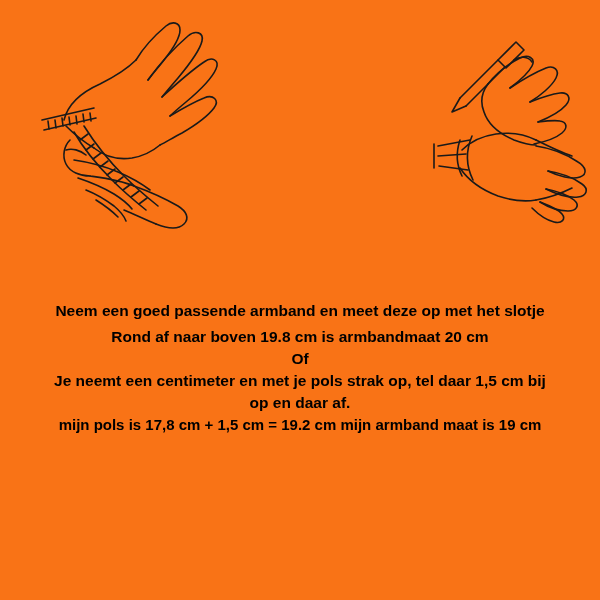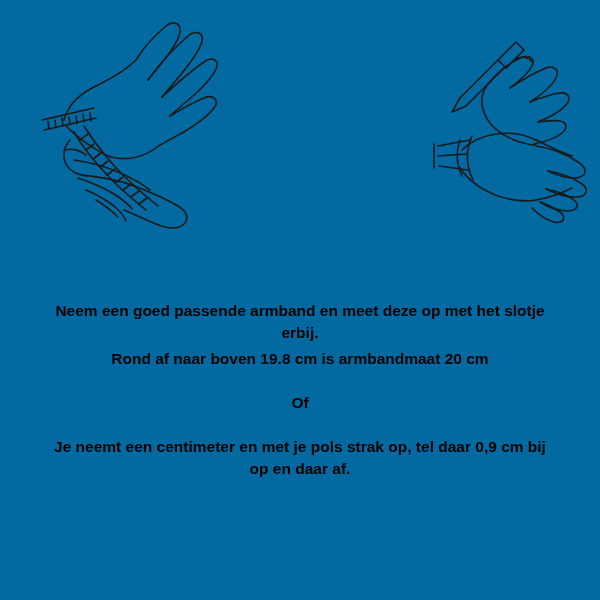--- a/index.html
+++ b/index.html
@@ -10,21 +10,21 @@
     width: 600px;
     height: 600px;
     background: #ffffff;
     font-family: "Liberation Sans", sans-serif;
     overflow: hidden;
   }
   .page {
     position: relative;
     width: 600px;
     height: 600px;
-    background: #0369a1;
+    background: #f97316;
     box-sizing: border-box;
   }
   .illustrations {
     position: relative;
     width: 600px;
     height: 270px;
   }
   .illo {
     position: absolute;
     top: 0;
@@ -43,21 +43,21 @@
   }
   .line {
     font-size: 15.5px;
     line-height: 1.42;
     font-weight: bold;
     color: #000;
     padding: 0 8px;
     box-sizing: border-box;
   }
   .line.l1 { font-size: 15.5px; }
-  .line.gap-top-lg { margin-top: 22px; }
+  .line.gap-top-lg { }
   .line.small-gap { margin-top: 4px; }
   .line.last { font-size: 15px; }
   svg { display: block; }
 </style>
 </head>
 <body>
 
 <div class="page">
 
   <div class="illustrations">
@@ -123,20 +123,20 @@
         <path d="M162 136 C156 150, 156 166, 163 180"></path>
         <path d="M128 146 L160 140 M128 156 L156 154 M129 166 L158 170"></path>
         <path d="M124 144 L124 168"></path>
       </svg>
     </div>
 
   </div>
 
   <div class="text-block">
     <div class="line l1">Neem een goed passende armband en meet deze op met het slotje</div>
-    <div class="line l1">erbij.</div>
     <div class="line l1 small-gap">Rond af naar boven 19.8 cm is armbandmaat 20 cm</div>
     <div class="line gap-top-lg">Of</div>
-    <div class="line gap-top-lg">Je neemt een centimeter en met je pols strak op, tel daar 0,9 cm bij</div>
+    <div class="line gap-top-lg">Je neemt een centimeter en met je pols strak op, tel daar 1,5 cm bij</div>
     <div class="line">op en daar af.</div>
+    <div class="line last">mijn pols is 17,8 cm + 1,5 cm = 19.2 cm  mijn armband maat is 19 cm</div>
   </div>
 
 </div>
 
 </body></html>

